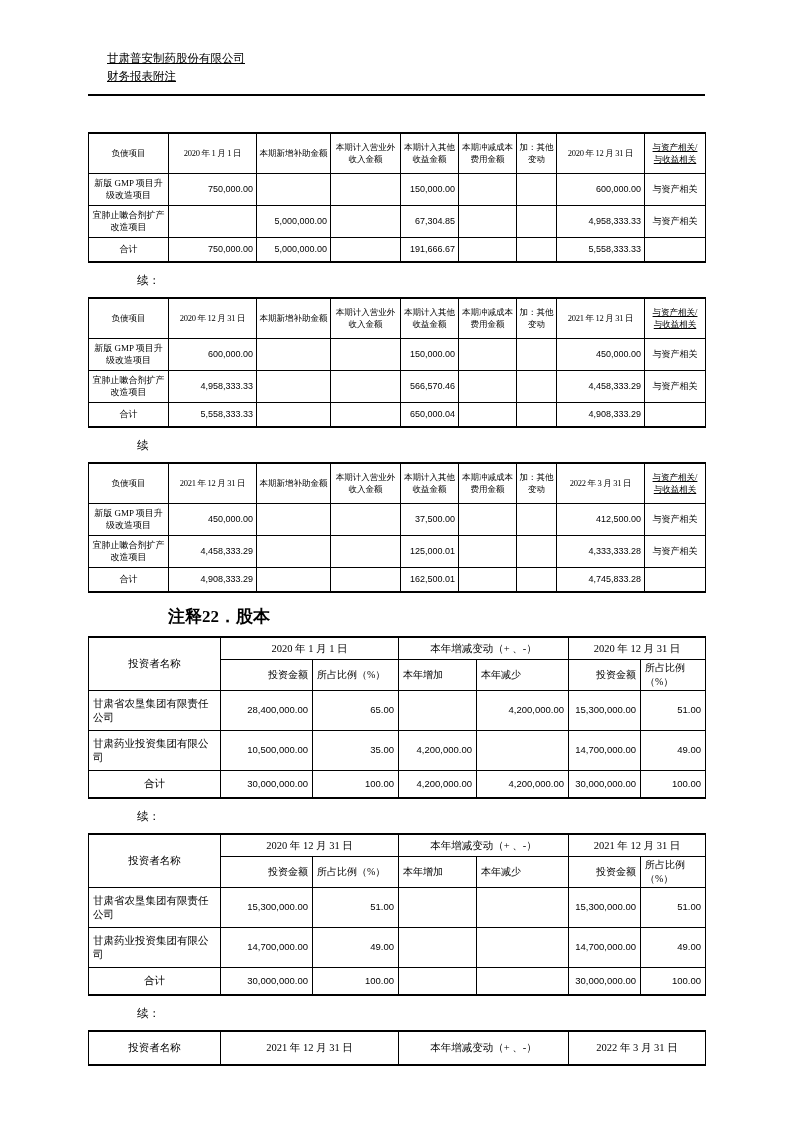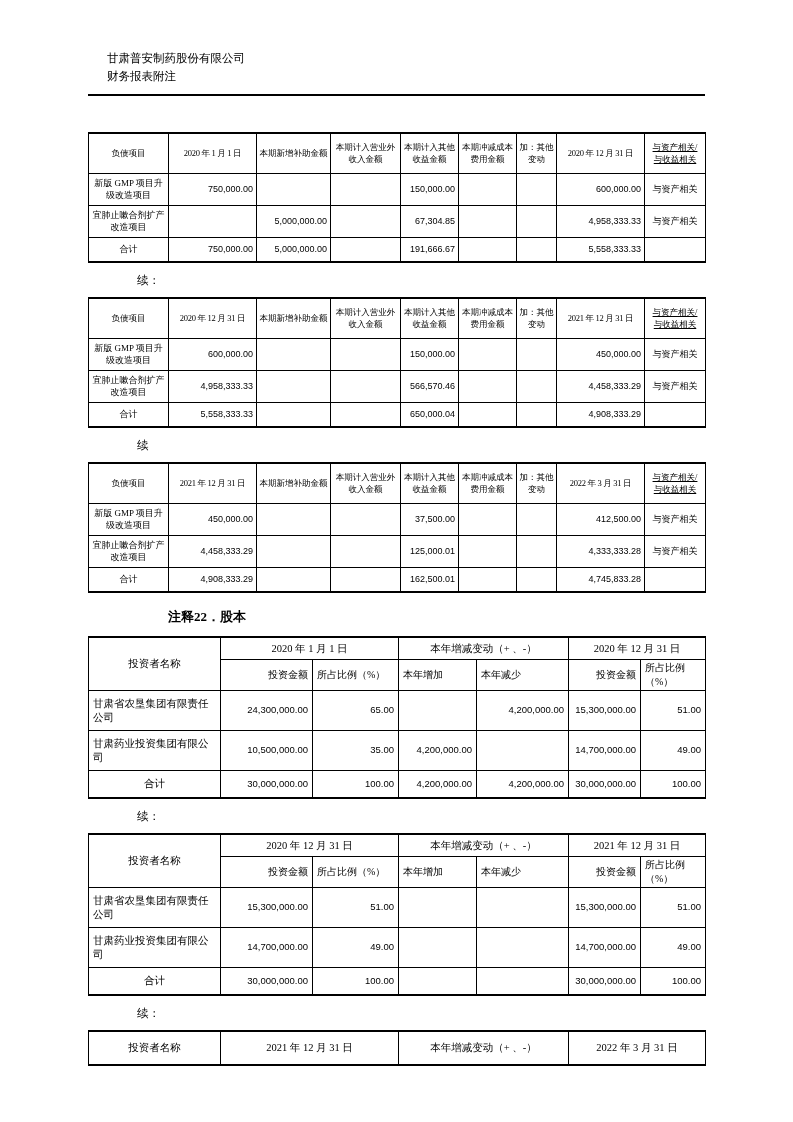--- a/index.html
+++ b/index.html
@@ -3,24 +3,24 @@
 <meta charset="utf-8">
 <title>财务报表附注</title>
 <style>
   html,body{margin:0;padding:0;background:#ffffff;}
   .page{
     width:793px;height:1122px;position:relative;background:#fff;color:#000;
     font-family:"Liberation Serif","DejaVu Serif",serif;
     box-sizing:border-box;overflow:hidden;outline:1px solid #e3e3e3;
   }
   .content{margin:0 88px;width:617px;}
-  .doc-header{padding-top:50px;padding-left:19px;font-size:11.5px;line-height:17.5px;}
+  .doc-header{padding-top:50px;padding-left:19px;font-size:11.5px;line-height:17.5px;text-decoration:underline;}
   .rule{height:2px;background:#000;margin-top:9px;}
   .cont-label{font-size:11.5px;padding-left:49px;margin:10px 0 9px;height:15px;line-height:15px;}
-  .note-heading{font-weight:bold;font-size:13px;padding-left:80px;margin:16px 0 11px;height:16px;line-height:16px;}
+  .note-heading{font-weight:bold;font-size:17px;padding-left:80px;margin:16px 0 11px;height:16px;line-height:16px;}
 
   table{border-collapse:collapse;table-layout:fixed;width:617px;
         border-top:2px solid #000;border-bottom:2px solid #000;}
   th,td{border:1px solid #000;overflow:hidden;vertical-align:middle;}
   th{font-weight:normal;text-align:center;}
   .num{text-align:right;font-family:"Liberation Sans","DejaVu Sans",sans-serif;}
 
   
   .ltable{margin-top:36px;border-radius:15px;}
   .ltable.follow{margin-top:0;}
@@ -274,21 +274,21 @@
             <th class="sub-th al-l">所占比例（%）</th>
             <th class="sub-th al-l">本年增加</th>
             <th class="sub-th al-l">本年减少</th>
             <th class="sub-th al-r">投资金额</th>
             <th class="sub-th al-l">所占比例（%）</th>
           </tr>
         </thead>
         <tbody>
           <tr>
             <td class="c-name">甘肃省农垦集团有限责任公司</td>
-            <td class="num">24,300,000.00</td>
+            <td class="num">28,400,000.00</td>
             <td class="num">65.00</td>
             <td class="num"></td>
             <td class="num">4,200,000.00</td>
             <td class="num">15,300,000.00</td>
             <td class="num">51.00</td>
           </tr>
           <tr>
             <td class="c-name">甘肃药业投资集团有限公司</td>
             <td class="num">10,500,000.00</td>
             <td class="num">35.00</td>

